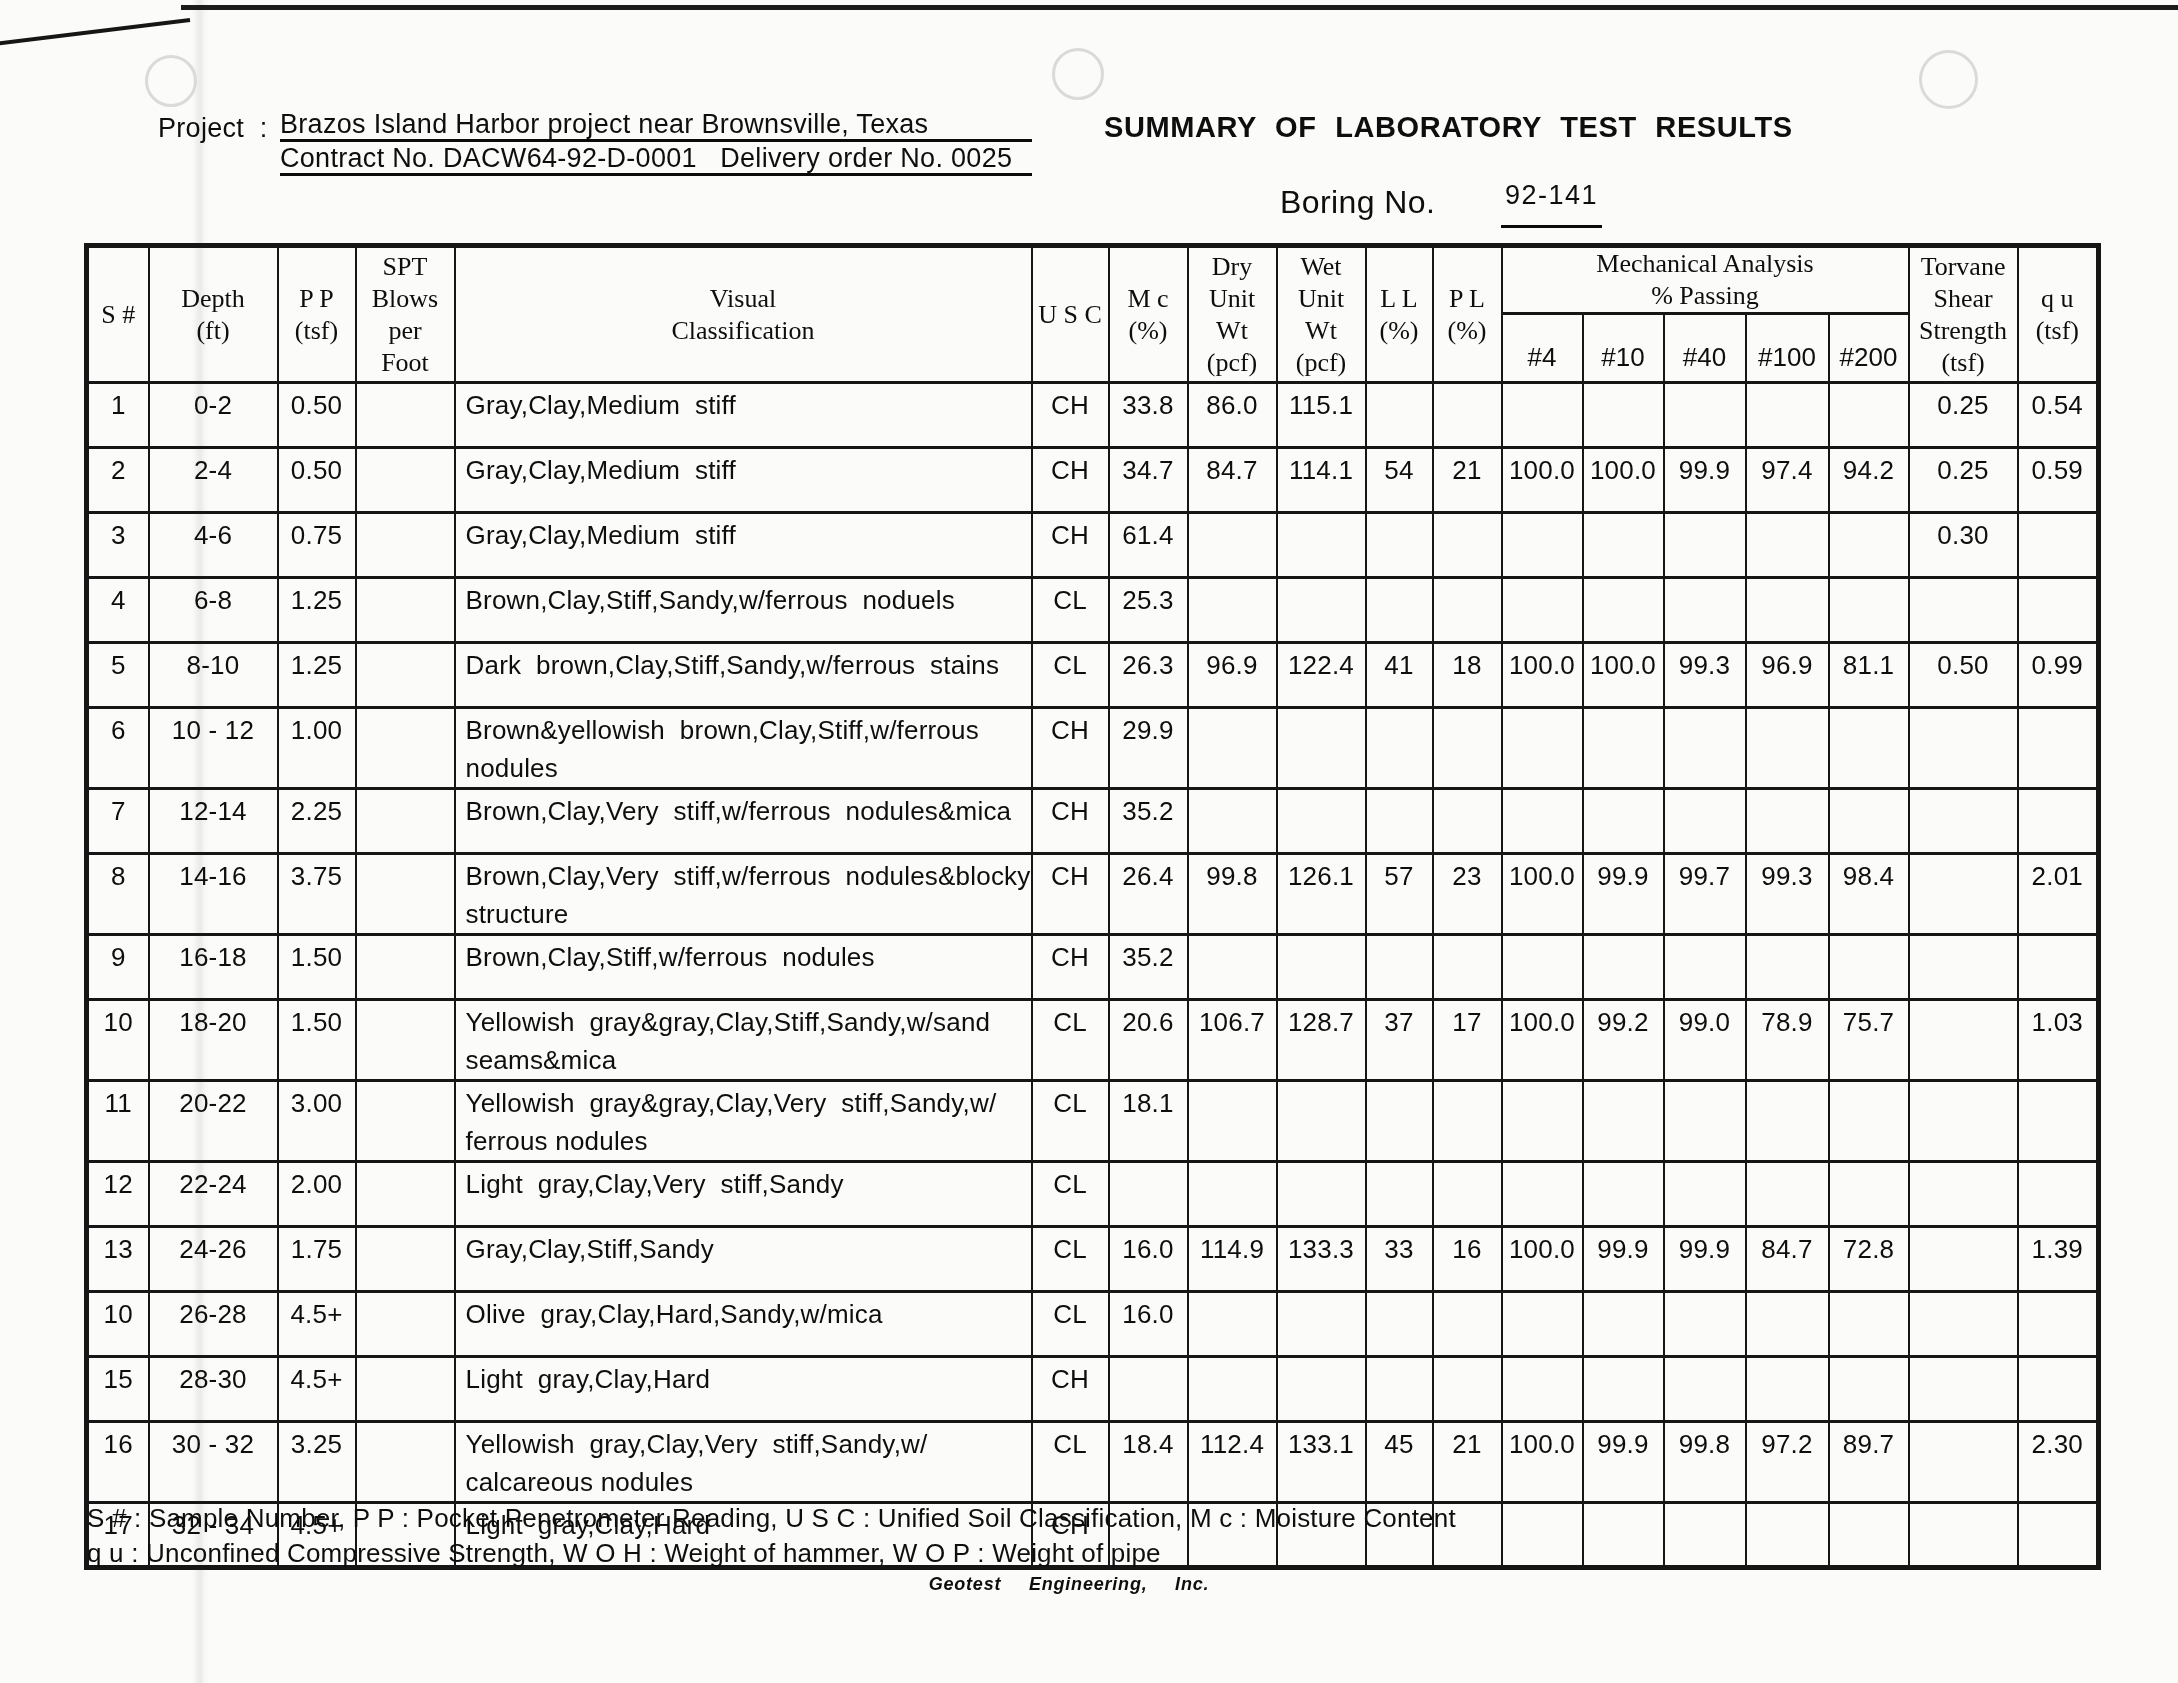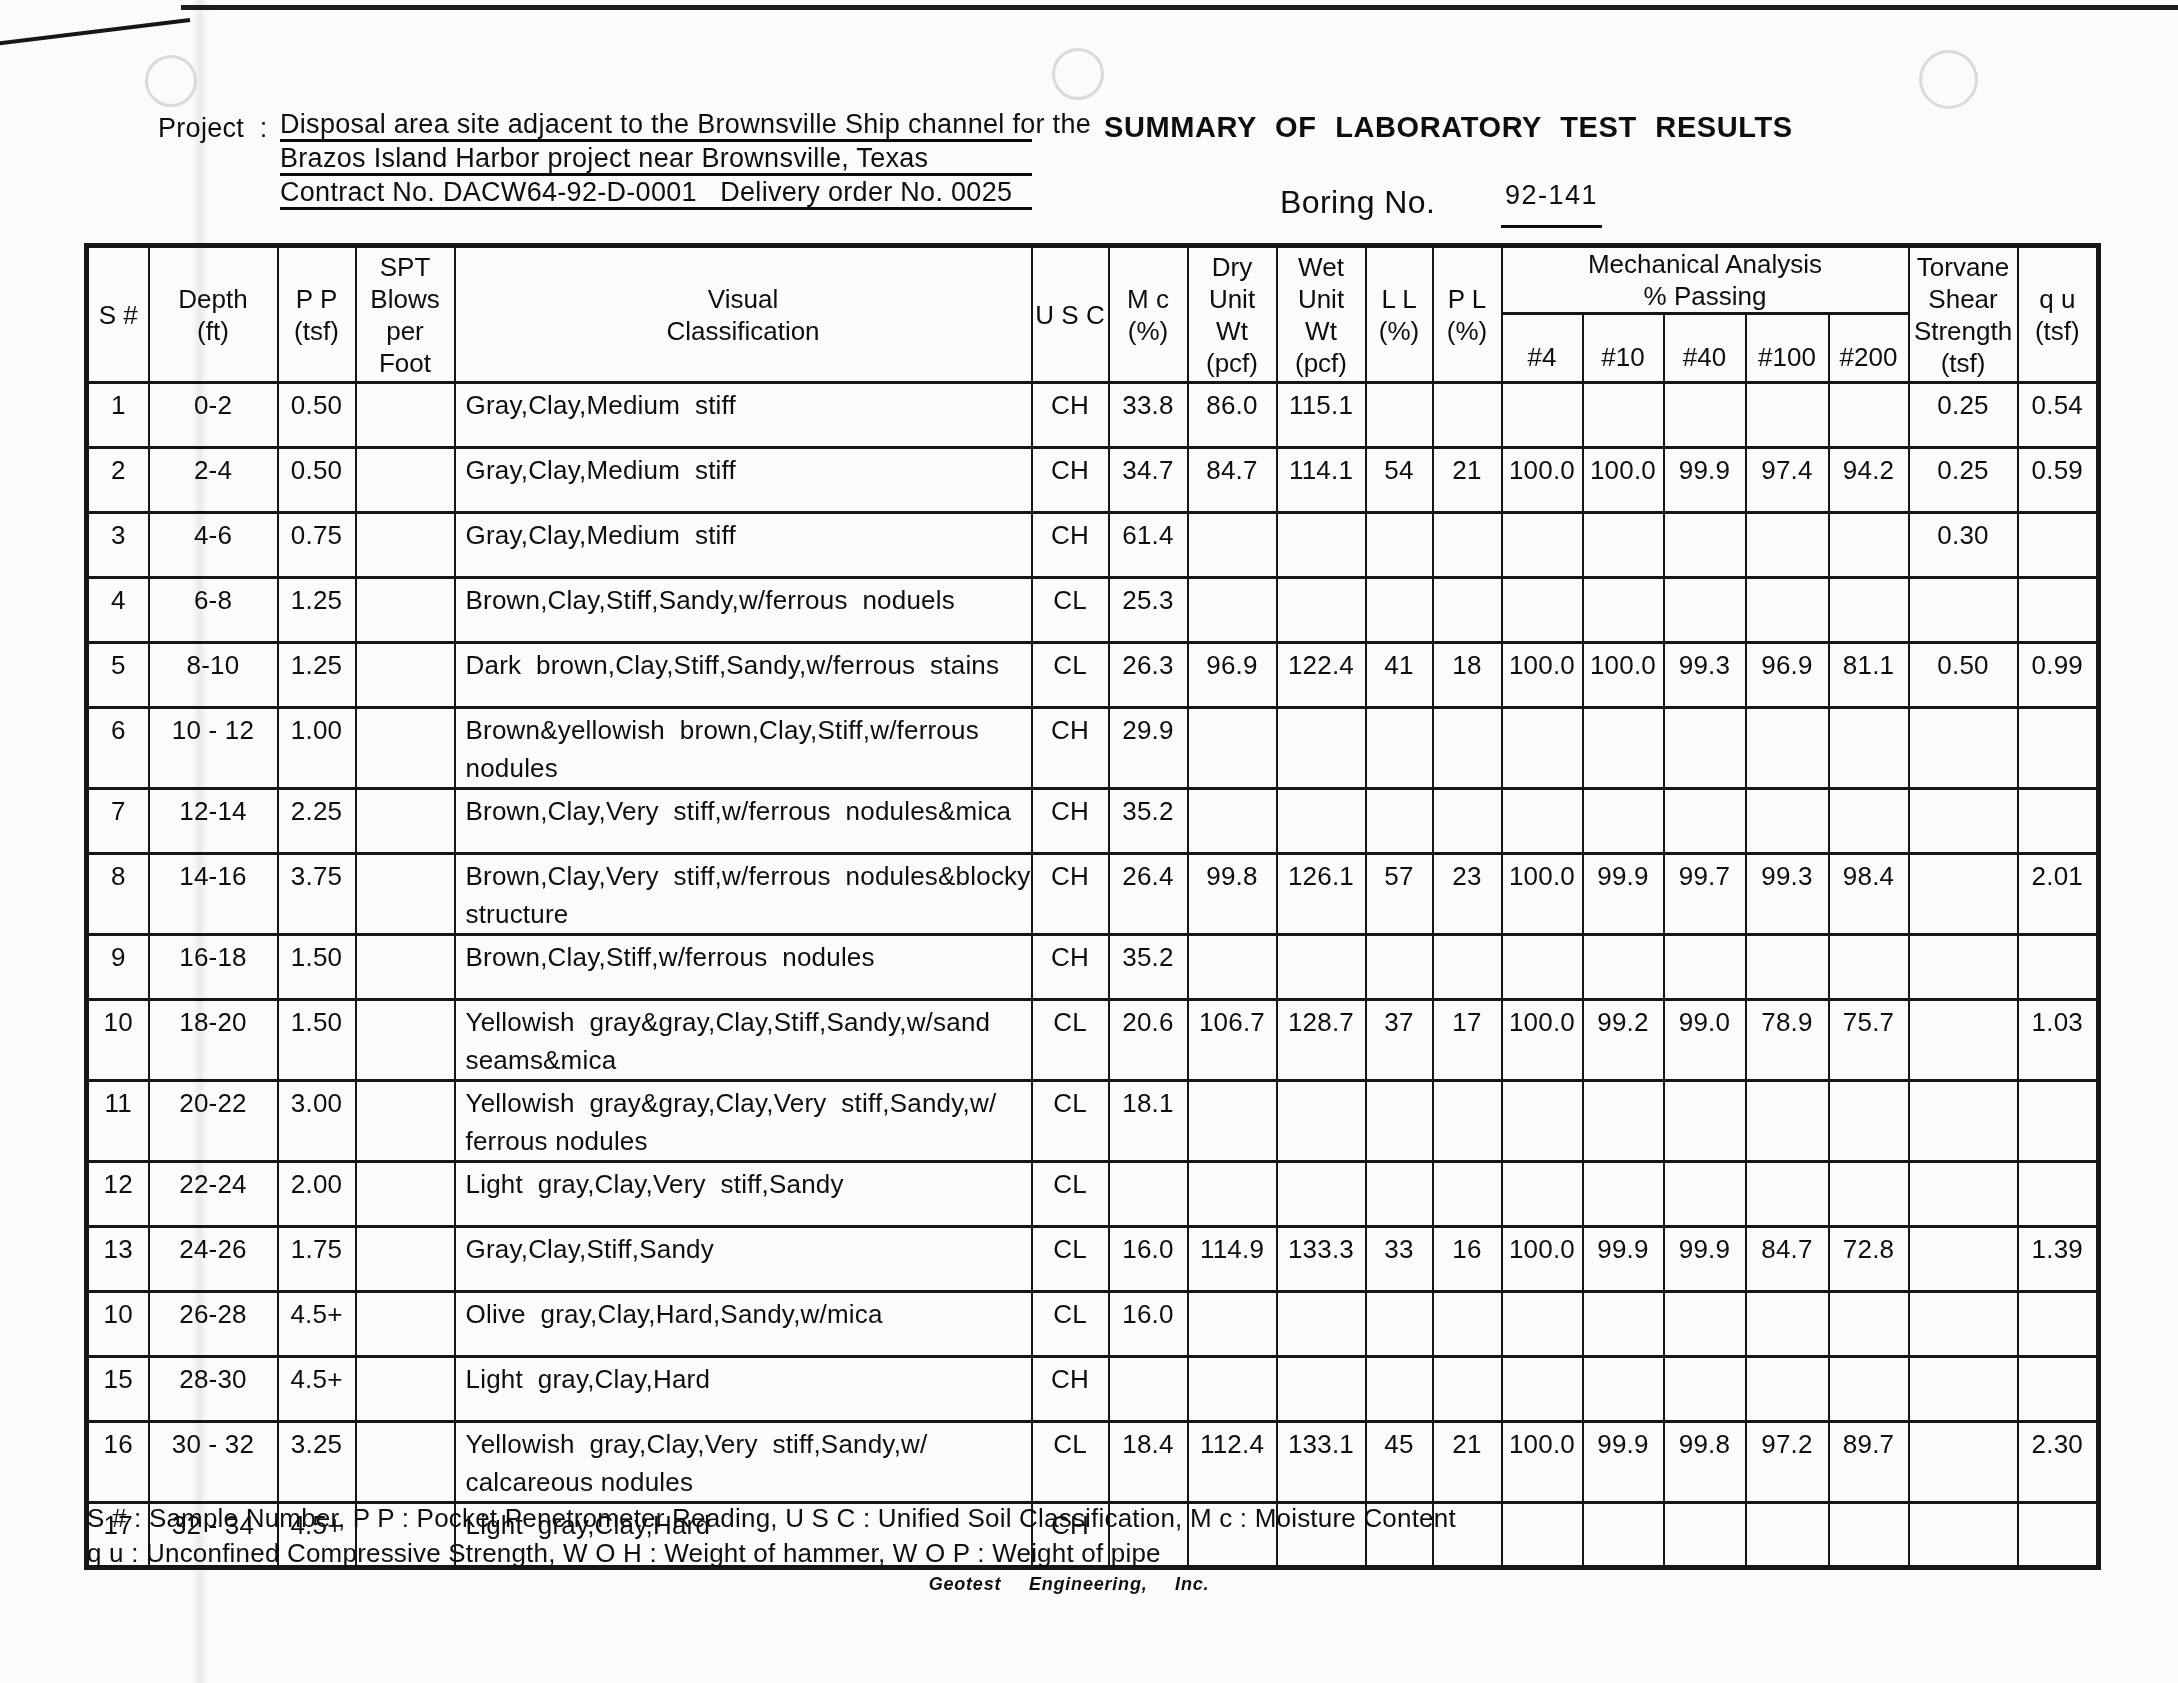--- a/index.html
+++ b/index.html
@@ -39,21 +39,21 @@
   }
   .doc-table, .doc-table th, .doc-table td { border:2px solid #161616; }
   .doc-table { border-width:5px; }
   .doc-table th { border-bottom-width:3px; border-top-width:3px; font-weight:normal; }
   .doc-table td { border-top-width:3px; border-bottom-width:3px; }
   thead tr.h1 { height:63px; }
   thead tr.h2 { height:69px; }
   tbody tr { height:65px; }
   th { text-align:center; vertical-align:middle; padding:0; }
   th .stack { display:flex; flex-direction:column; justify-content:center; align-items:center; height:100%; }
-  th .stack div { line-height:32px; white-space:pre; }
+  th .stack div { line-height:32px; white-space:pre;font-family:Liberation Serif, serif; }
   th.sieve { vertical-align:bottom; padding-bottom:8px; }
   td { text-align:center; vertical-align:top; padding:2px 2px 0 2px; line-height:38px; letter-spacing:0.2px; }
   td.vc { text-align:left; padding-left:10px; }
   .vc-line { white-space:pre; line-height:38px; }
 
   
   .note { position:absolute; left:87px; font-size:26px; letter-spacing:0.2px; white-space:pre; }
   .note-1 { top:1503px; }
   .note-2 { top:1538px; }
   .company { position:absolute; left:84px; top:1574px; width:1970px; text-align:center;
@@ -64,21 +64,20 @@
 
 <div class="scan-top-edge"></div>
 <div class="scan-corner-streak"></div>
 <div class="scan-band"></div>
 <div class="punch-hole hole-1"></div>
 <div class="punch-hole hole-2"></div>
 <div class="punch-hole hole-3"></div>
 
 <div class="project-label">Project  :</div>
 <div class="project-lines">
-  <div class="project-line">Disposal area site adjacent to the Brownsville Ship channel for the</div>
   <div class="project-line">Brazos Island Harbor project near Brownsville, Texas</div>
   <div class="project-line">Contract No. DACW64-92-D-0001   Delivery order No. 0025</div>
 </div>
 <div class="doc-title">SUMMARY OF LABORATORY TEST RESULTS</div>
 <div class="boring-label">Boring No.</div>
 <div class="boring-value">92-141</div>
 
 <table class="doc-table">
   <colgroup>
     <col style="width:62px">

